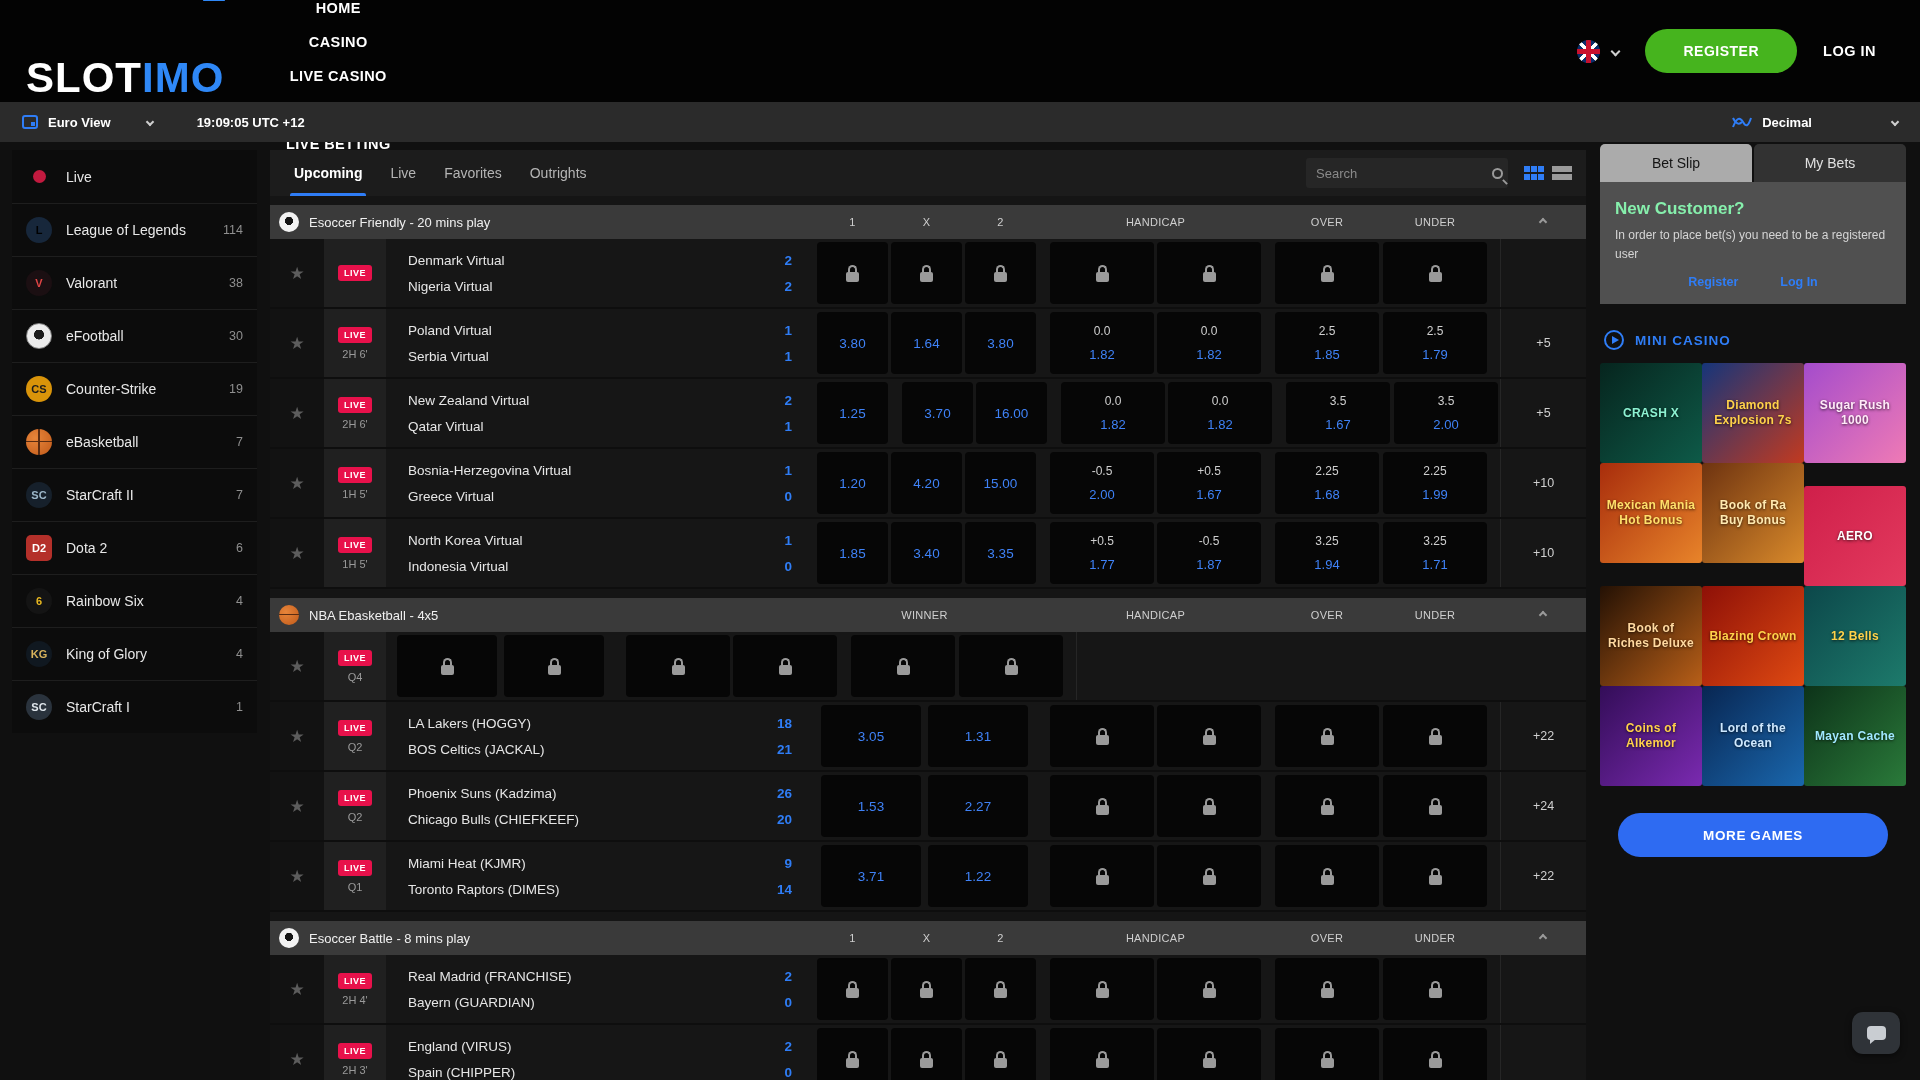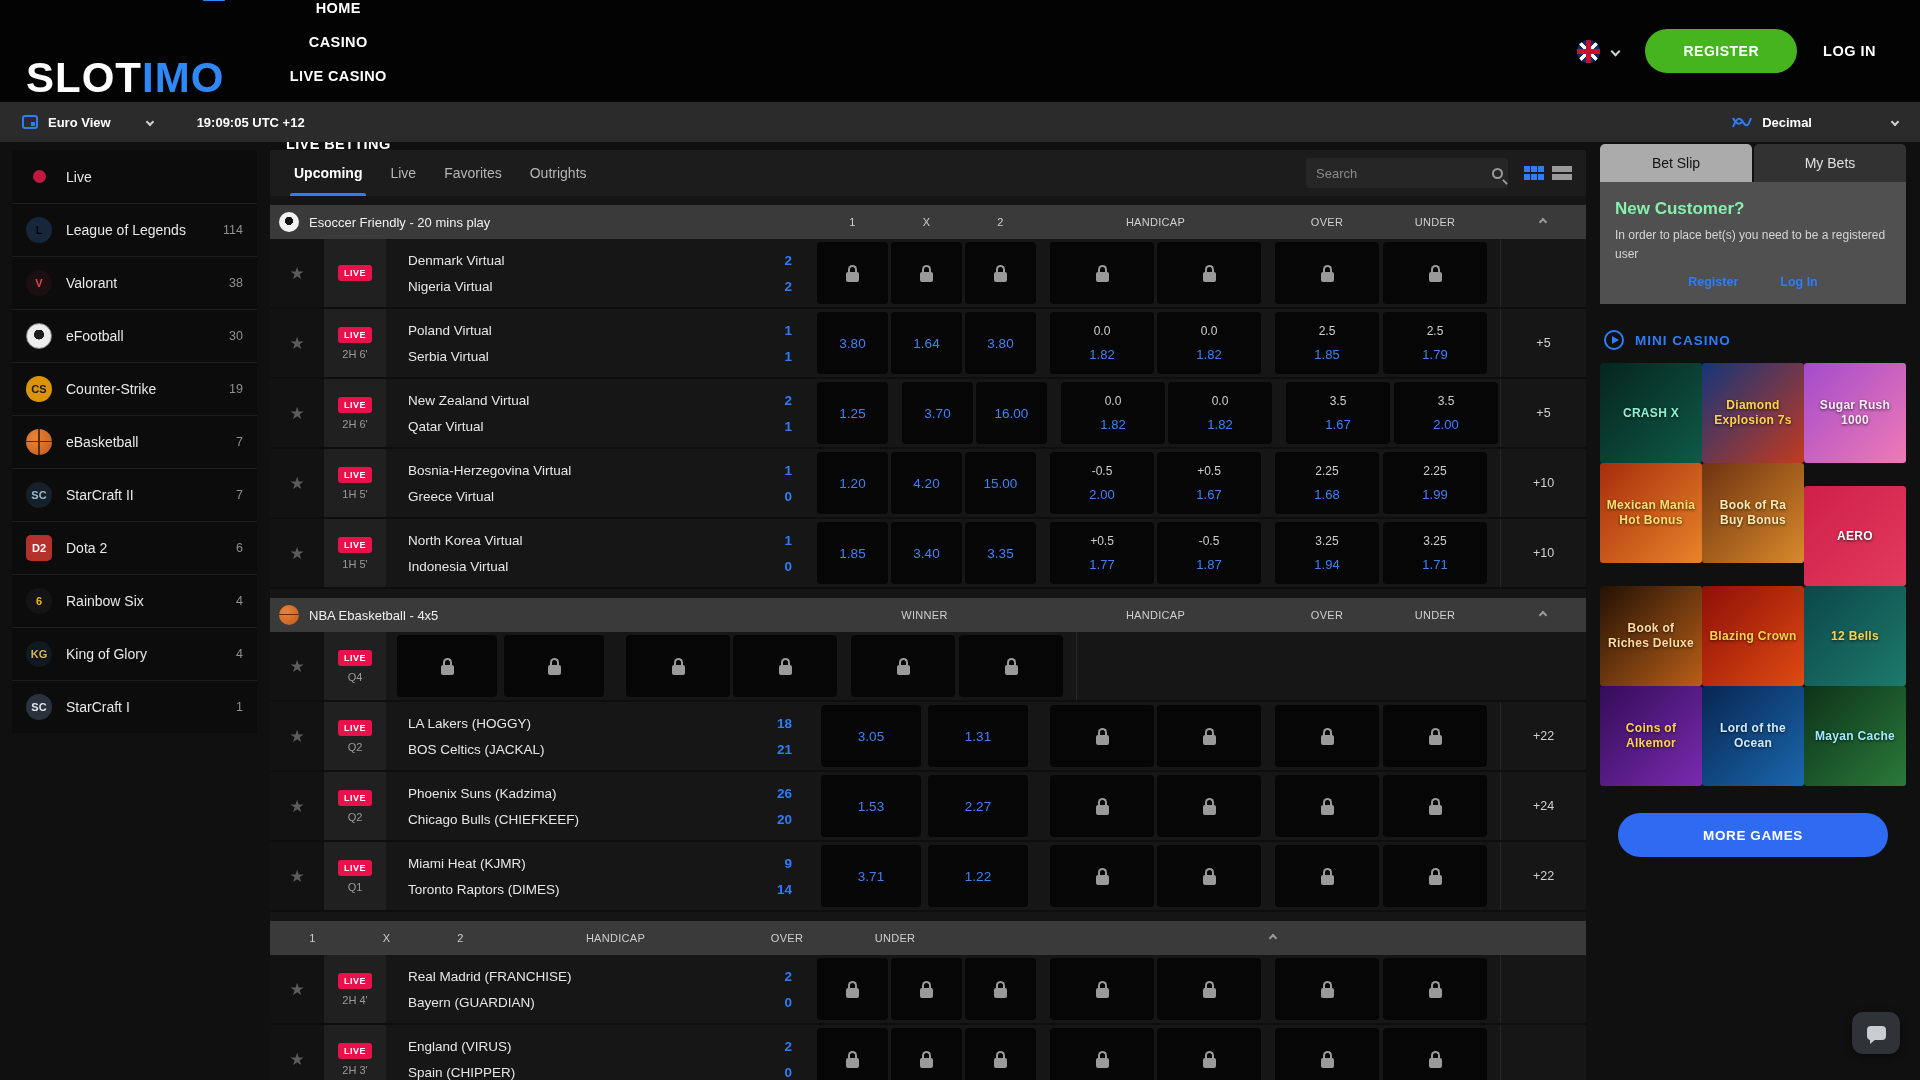--- a/index.html
+++ b/index.html
@@ -720,20 +720,24 @@
             <div class="ocell" style="width: 104px; margin-left: 14px;">
               <span class="lock"></span>
             </div>
             <div class="ocell" style="width: 104px; margin-left: 4px;">
               <span class="lock"></span>
             </div>
           </div>
           <div class="cell-more">+22</div>
         </div>
         <div class="section-header">
+          <div class="sec-title-wrap">
+            <span class="sec-icon soccer"></span>
+            <span class="sec-title">Esoccer Battle - 8 mins play</span>
+          </div>
           <div class="col-labels">
             <span class="col-cell" style="width: 71px; margin-left: 7px;">1</span>
             <span class="col-cell" style="width: 71px; margin-left: 3px;">X</span>
             <span class="col-cell" style="width: 71px; margin-left: 3px;">2</span>
             <span class="col-cell" style="width: 211px; margin-left: 14px;">HANDICAP</span>
             <span class="col-cell" style="width: 104px; margin-left: 14px;">OVER</span>
             <span class="col-cell" style="width: 104px; margin-left: 4px;">UNDER</span>
           </div>
           <div class="sec-right">
             <span class="chev up"></span>

